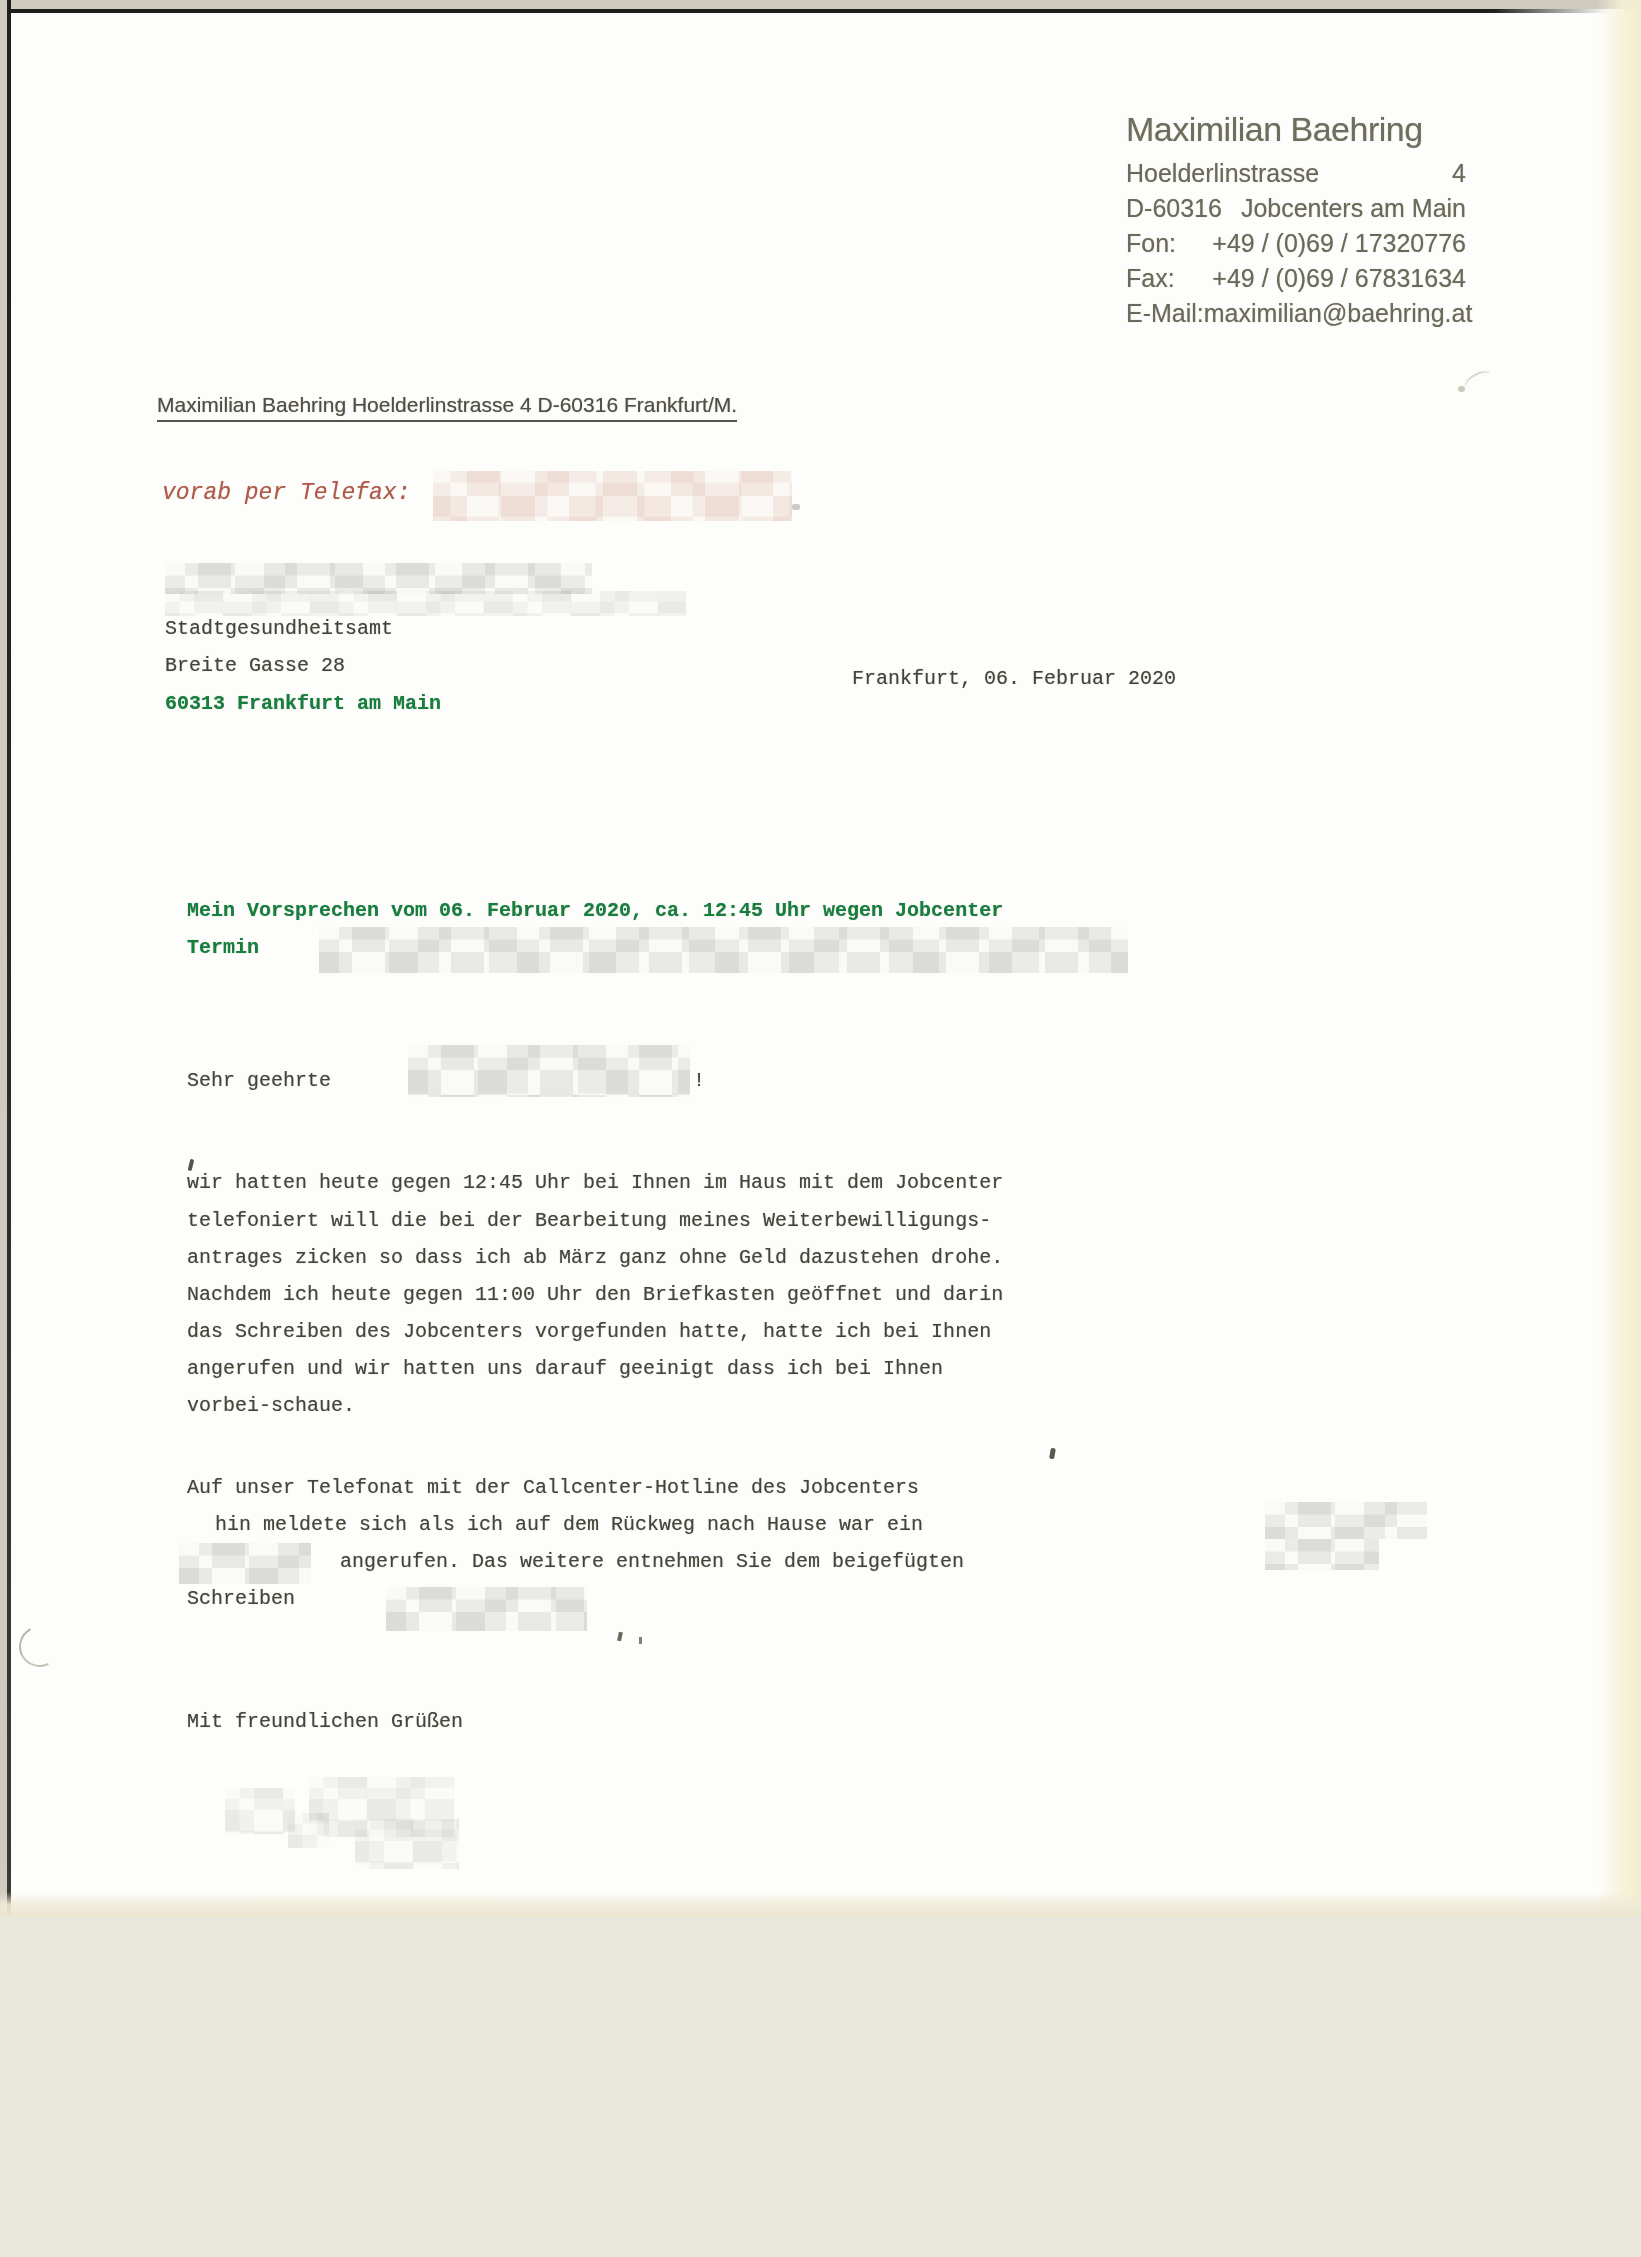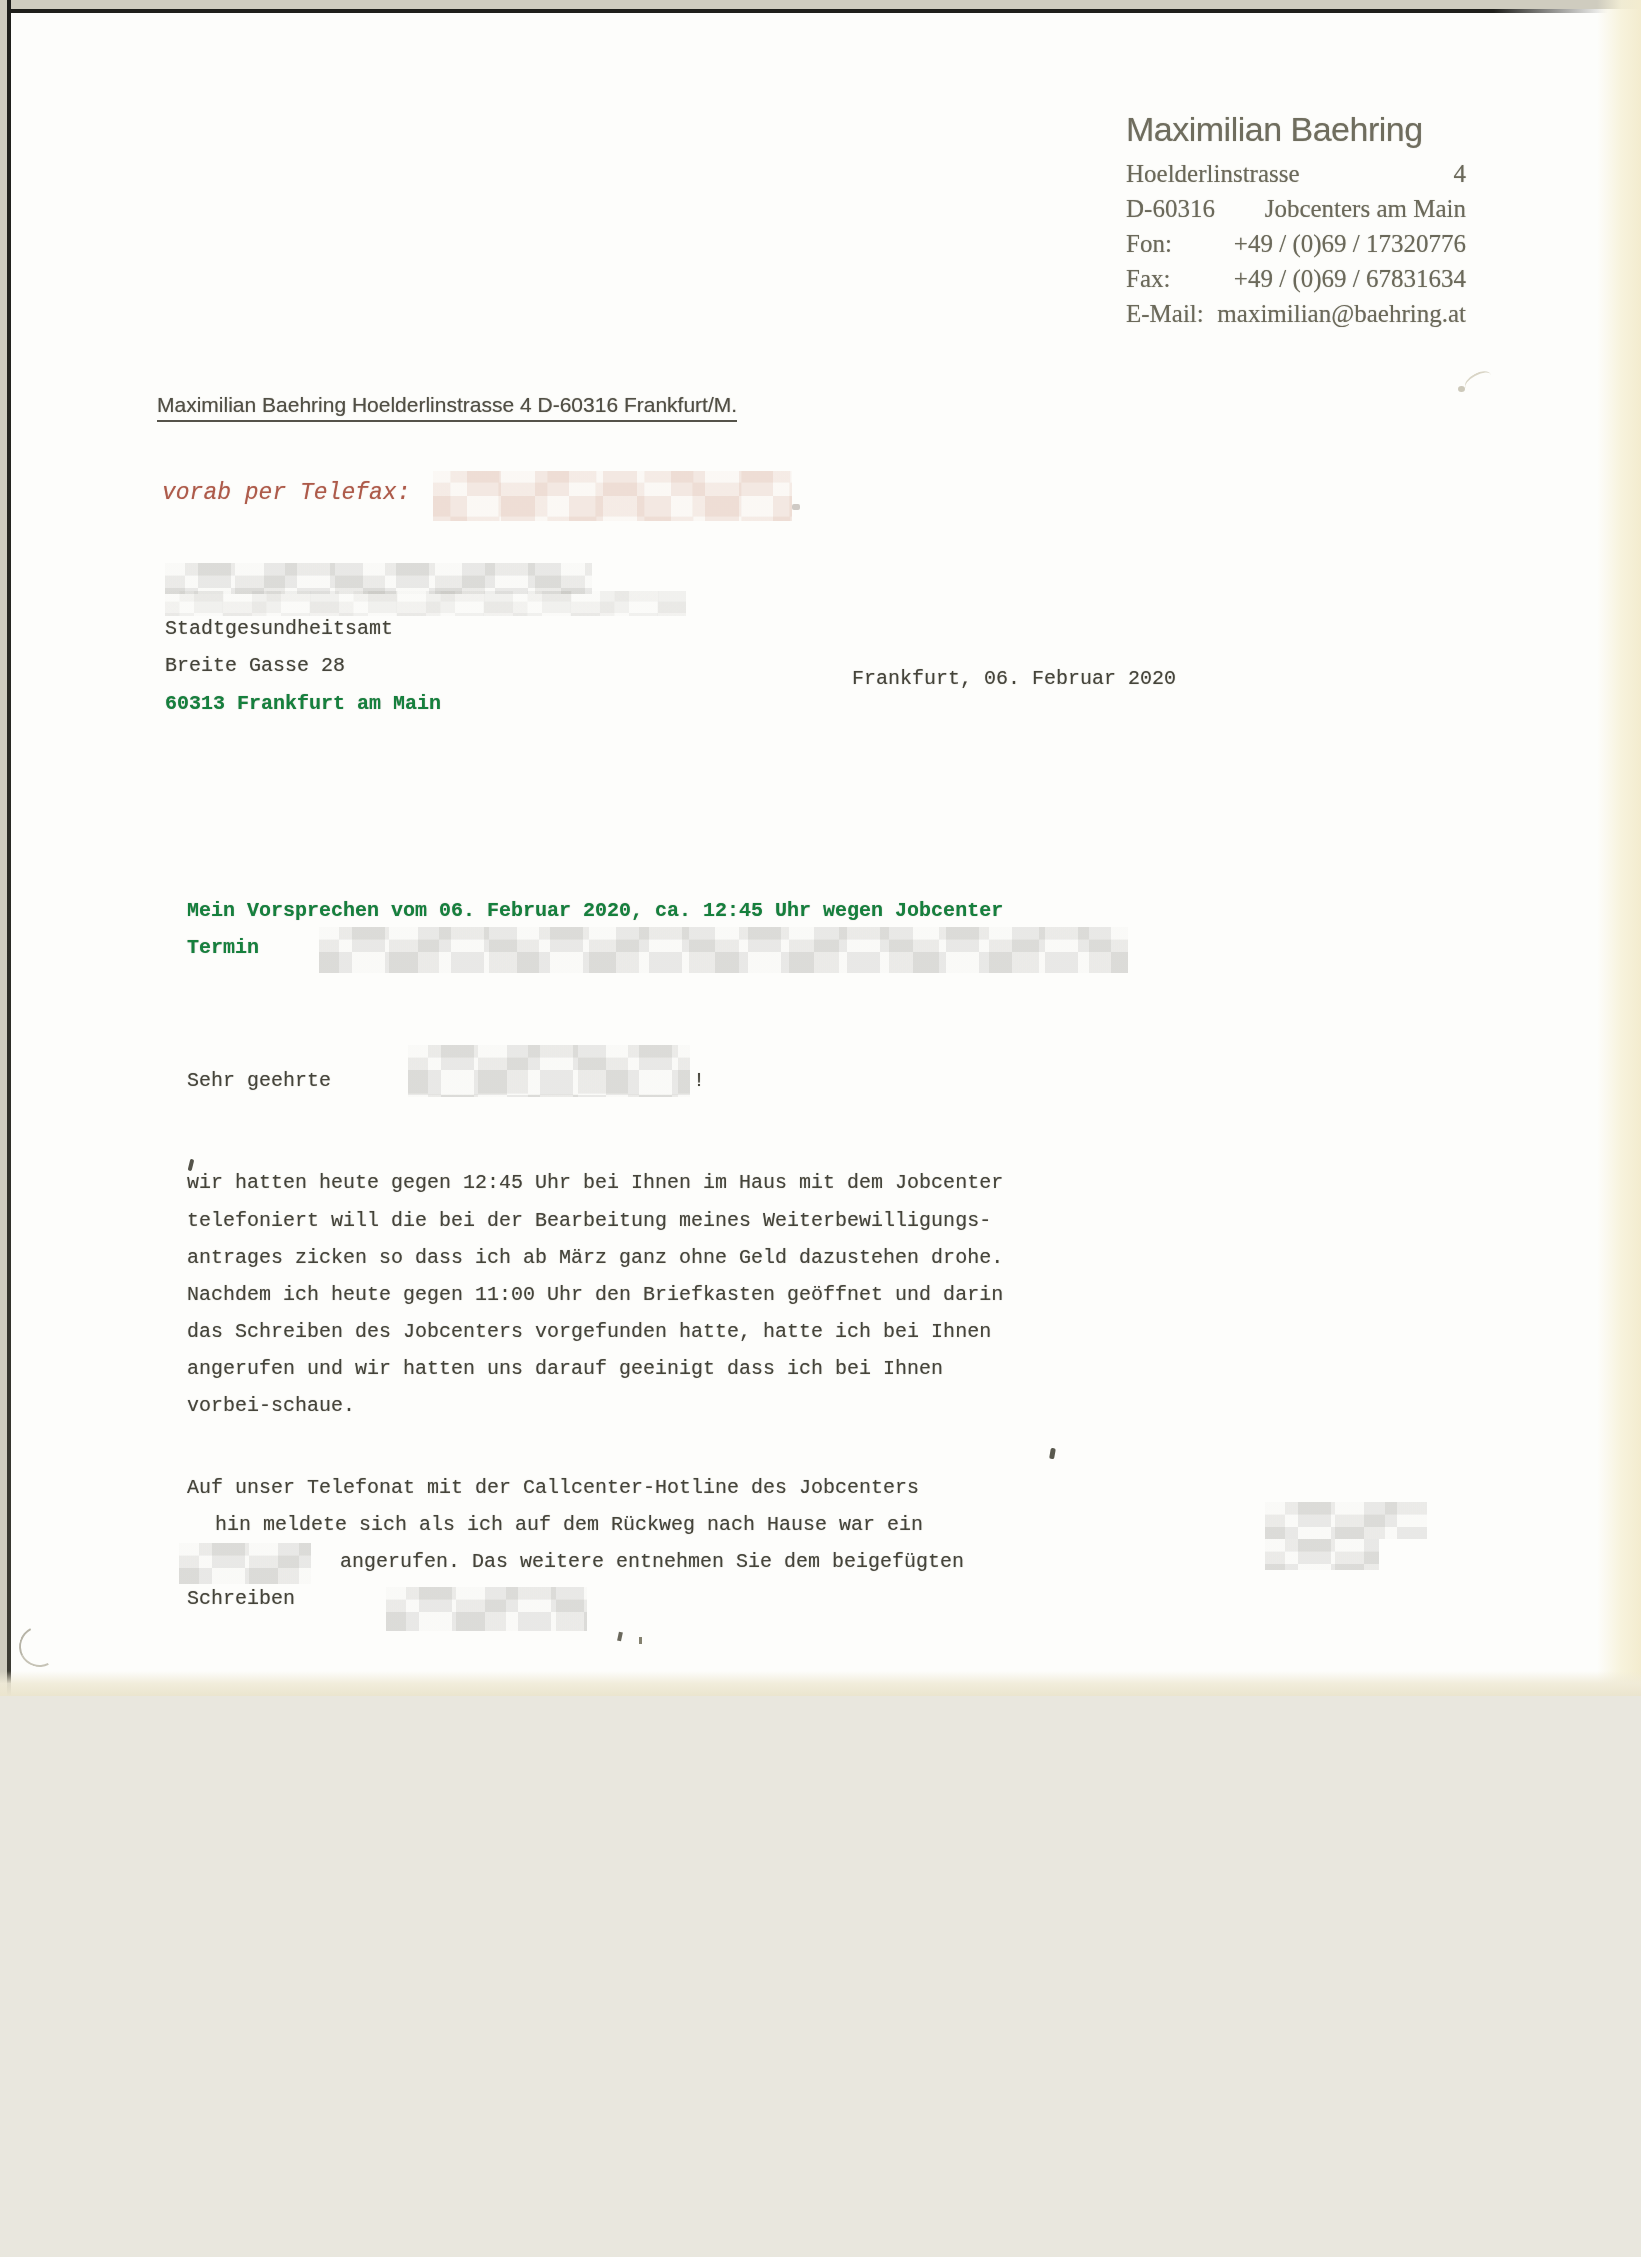--- a/index.html
+++ b/index.html
@@ -1,38 +1,38 @@
 <!DOCTYPE html>
 <html><head>
 <meta charset="utf-8">
 <style>
   html,body { margin:0; padding:0; background:#e9e7de; }
   .scan {
-    position:relative; width:1641px; height:1696px;
+    position:relative; width:1641px; height:1917px;
     background:#fdfdfb; overflow:hidden;
     font-family:"Liberation Sans", sans-serif;
   }
   
   .edge-top-beige { position:absolute; left:0; top:0; width:100%; height:8.7px; background:#cfccbf; }
   .edge-top-line  { position:absolute; left:0; top:8.7px; width:100%; height:4.8px;
                     background:linear-gradient(90deg,#1f1f1b 0%,#1f1f1b 91%,rgba(31,31,27,0) 98%); }
   .edge-left-beige{ position:absolute; left:0; top:0; width:6.8px; height:100%; background:#cfccbf; }
   .edge-left-line { position:absolute; left:6.8px; top:0; width:3.9px; height:100%;
                     background:linear-gradient(180deg,#1f1f1b 0%,#2b2b25 55%,#3c3b33 100%); }
   .edge-right  { position:absolute; right:0; top:0; width:44px; height:100%;
                  background:linear-gradient(90deg, rgba(246,241,215,0) 0%, rgba(246,241,215,.85) 55%, #f3eccf 100%); }
   .edge-bottom { position:absolute; left:0; bottom:0; width:100%; height:25px;
                  background:linear-gradient(180deg, rgba(240,235,216,0) 0%, rgba(240,235,216,.9) 50%, #ebe5ce 100%); }
 
   
   .letterhead { position:absolute; left:1126px; top:108px; width:340px; color:#6b695a;
                 text-shadow:0 0 1px rgba(107,105,90,.55); }
   .lh-name { font-size:34px; line-height:42px; letter-spacing:-0.5px; color:#6f6d5e; white-space:nowrap; }
   .lh-rows { margin-top:5.8px; font-size:25px; line-height:35px; }
-  .lh-row  { display:flex; justify-content:space-between; white-space:nowrap;font-family:Liberation Serif, serif; }
+  .lh-row  { display:flex; justify-content:space-between; white-space:nowrap; }
 
   
   .sender-line { position:absolute; left:157px; top:392px; font-size:21px; line-height:25px;
                  color:#514f45; text-shadow:0 0 1px rgba(81,79,69,.6);
                  padding-bottom:3px; border-bottom:2.4px solid #55534a; white-space:nowrap; }
 
   
   .mono { position:absolute; font-family:"Liberation Mono", monospace;
           font-size:20px; line-height:37px; color:#45443a; white-space:pre;
           text-shadow:0 0 1px rgba(69,68,58,.5); }

